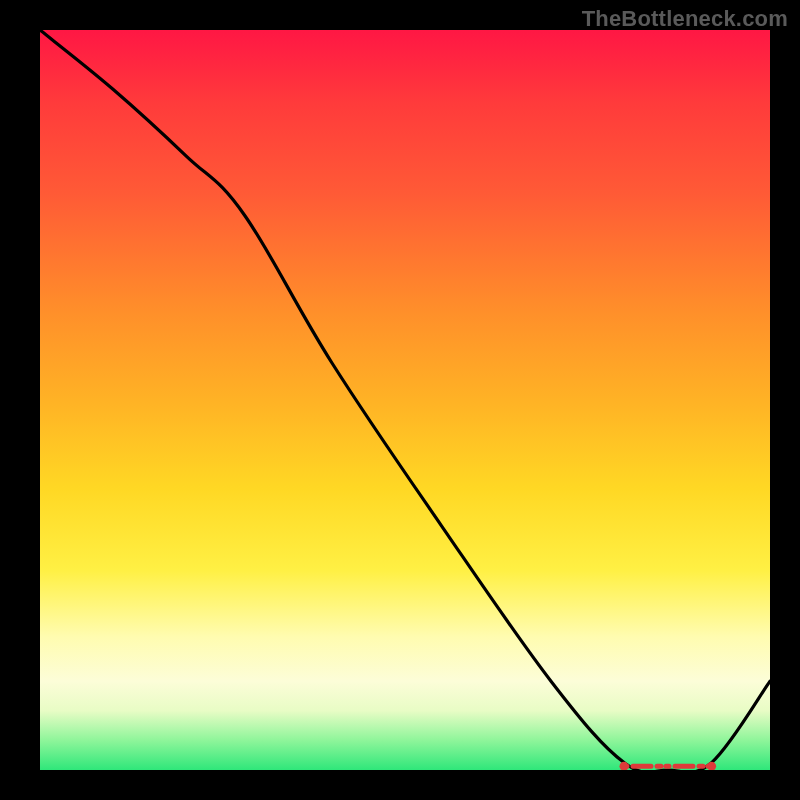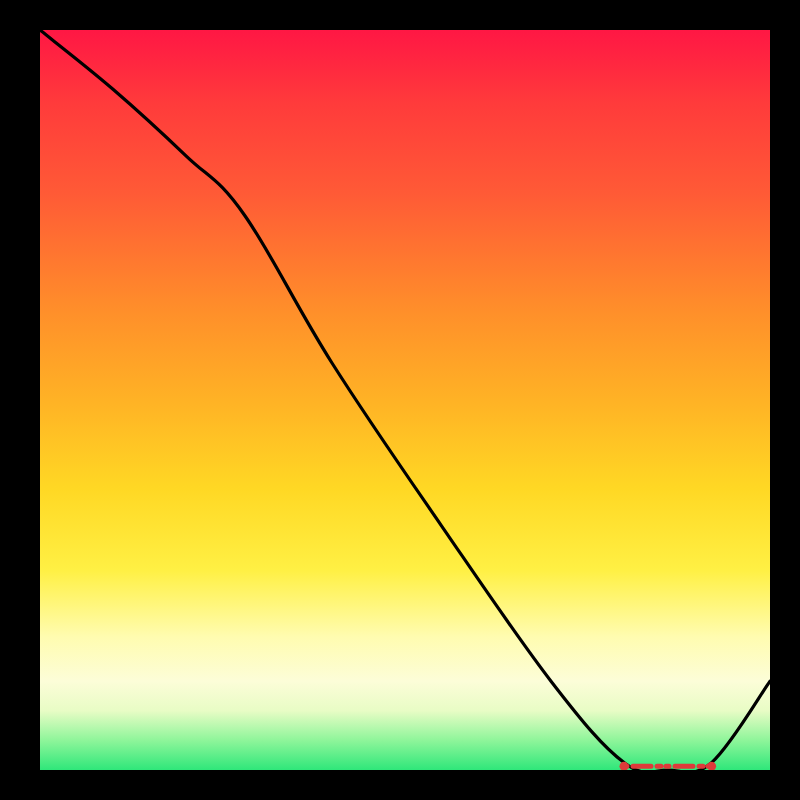--- a/index.html
+++ b/index.html
@@ -54,20 +54,21 @@
     inset: 0;
     width: 100%;
     height: 100%;
   }
 </style>
 </head>
 <body>
 
 <div class="frame">
 
+  <div class="watermark">TheBottleneck.com</div>
 
   <div class="plot">
     <svg class="curve" viewBox="0 0 730 740" preserveAspectRatio="none">
       <path fill="none" stroke="#000" stroke-width="3.2" stroke-linejoin="round" stroke-linecap="round" d="M 0 0 C 13.139999999999999 10.655999999999988, 46.72 36.55599999999992, 73 59.19999999999993 C 99.28 81.84399999999994, 122.348 103.15600000000006, 146 125.80000000000007 C 169.652 148.44400000000007, 178.12 147.704, 204.4 185 C 230.68 222.296, 256.522 277.0559999999999, 292 332.99999999999994 C 327.478 388.94399999999996, 362.08000000000004 438.52399999999994, 401.50000000000006 495.79999999999995 C 440.9200000000001 553.076, 478.15 608.576, 510.99999999999994 651.2 C 543.8499999999999 693.8240000000001, 562.976 716.616, 584 732.6 C 605.024 748.5840000000001, 612.0319999999999 740, 627.8 740 C 643.568 740, 653.2040000000001 748.5840000000001, 671.6 732.6 C 689.996 716.616, 719.488 665.8520000000001, 730 651.2" id="curvePath"></path>
       <g id="flatMarker">
           <line x1="584" x2="671.6" y1="736.3" y2="736.3" stroke="#de3a3a" stroke-width="5" stroke-linecap="round" stroke-dasharray="3 6 18 6 4 5"></line>
           <circle cx="584" cy="736.3" r="4.5" fill="#de3a3a"></circle>
           <circle cx="671.6" cy="736.3" r="4.5" fill="#de3a3a"></circle>
         </g>
     </svg>

